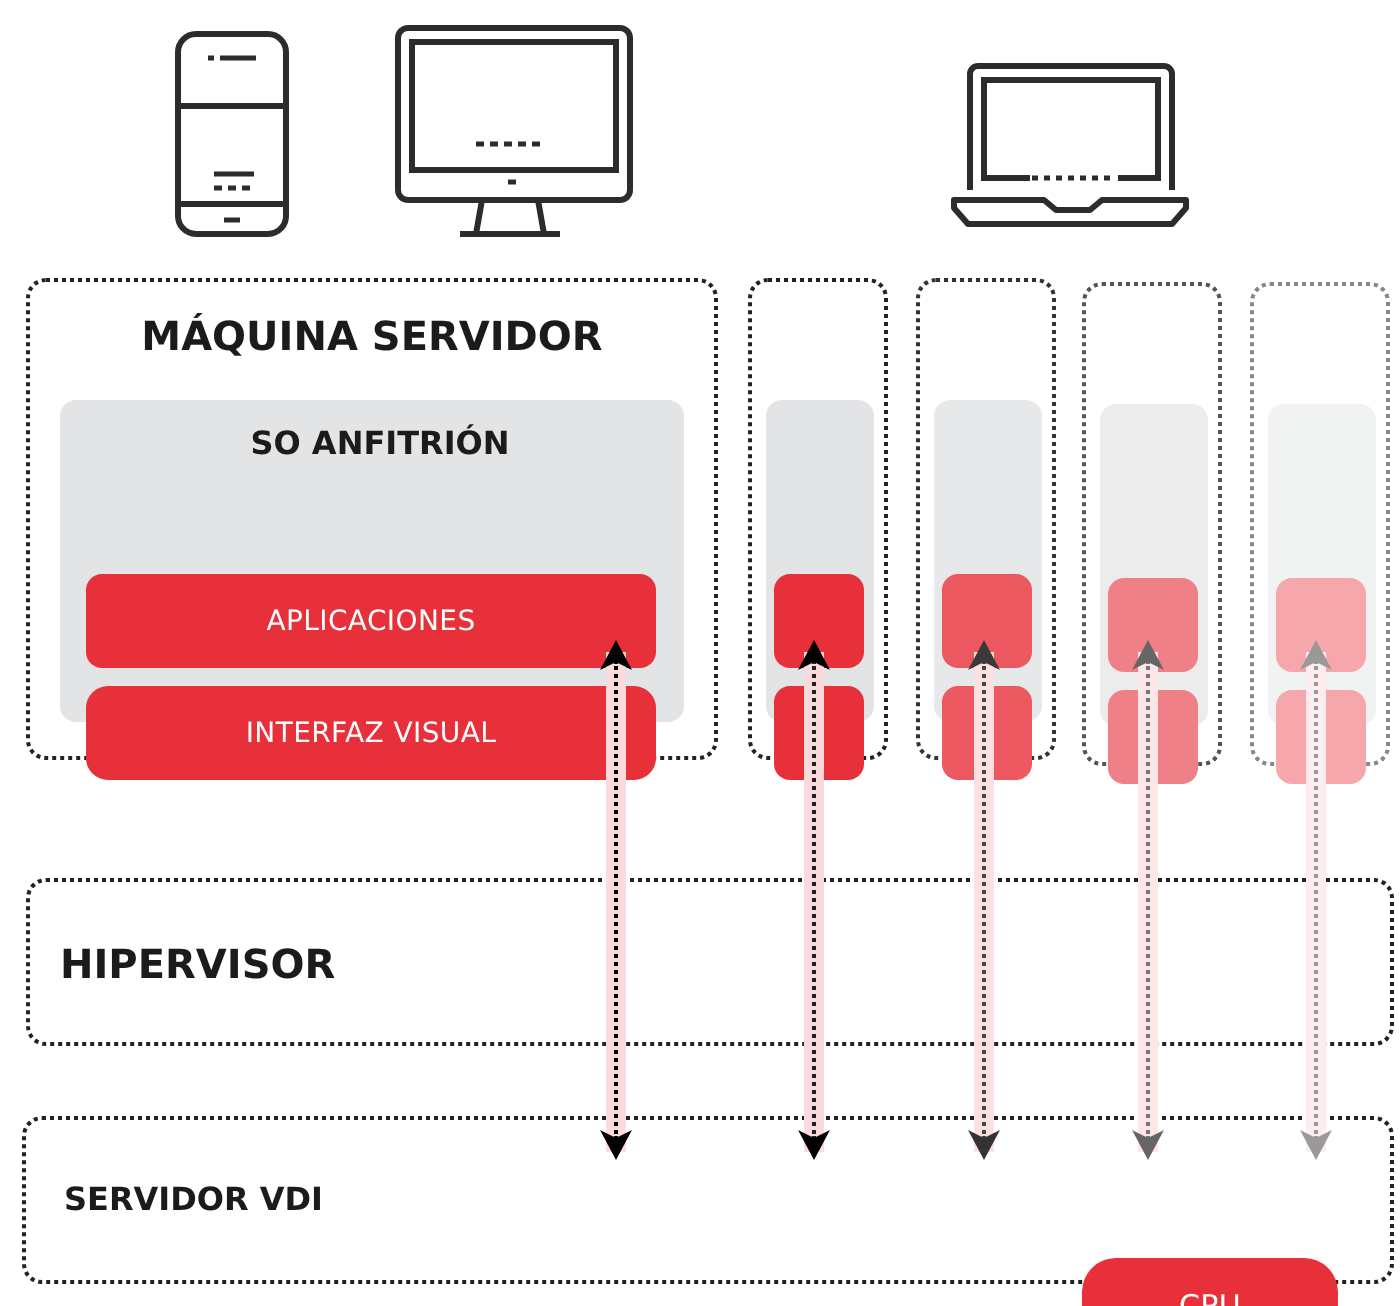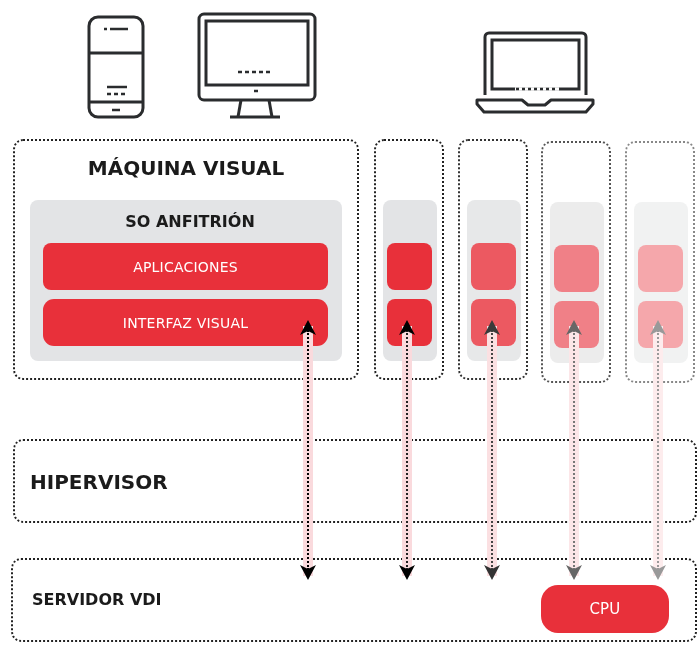--- a/index.html
+++ b/index.html
@@ -2,21 +2,21 @@
 <html><head>
 <meta charset="utf-8">
 <style>
   html, body { margin:0; padding:0; background:#ffffff; }
   body { width:700px; height:653px; position:relative; overflow:hidden;
          font-family:"DejaVu Sans", "Liberation Sans", sans-serif; }
   .abs { position:absolute; }
   .dotbox { position:absolute; box-sizing:border-box; border-radius:10px; border:2px dotted #222; }
   .gray { position:absolute; background:#e3e4e6; border-radius:8px; }
   .red { position:absolute; border-radius:8px; color:#fff; display:flex; align-items:center; justify-content:center;
-         font-size:14px; letter-spacing:0.2px; }
+         font-size:14px; letter-spacing:0.2px;margin-top:44px; }
   .title { position:absolute; color:#1b1b1b; font-weight:bold; }
   .beam { position:absolute; width:10px; }
   .vline { position:absolute; width:0; border-left:2px dotted #111; }
   svg { display:block; }
 </style>
 </head>
 <body>
 
 <div class="abs" style="left:87px;top:15px;width:58px;height:104px;">
   <svg width="58" height="104" viewBox="0 0 58 104">
@@ -47,21 +47,21 @@
   <svg width="120" height="84" viewBox="0 0 120 84">
     <path d="M10 64 V6 a4 4 0 0 1 4 -4 H107 a4 4 0 0 1 4 4 V64" fill="none" stroke="#2a2c2e" stroke-width="3"></path>
     <rect x="17" y="9" width="87" height="49" fill="none" stroke="#2a2c2e" stroke-width="3"></rect>
     <line x1="40" y1="58" x2="84" y2="58" stroke="#fff" stroke-width="3.5"></line>
     <line x1="41" y1="58" x2="83" y2="58" stroke="#2a2c2e" stroke-width="2.5" stroke-dasharray="3 3"></line>
     <path d="M2 69 H47 L53 74 H70 L76 69 H118 V73 L111 81 H9 L2 73 Z" fill="none" stroke="#2a2c2e" stroke-width="3" stroke-linejoin="round"></path>
   </svg>
 </div>
 
 <div class="dotbox" style="left:13px;top:139px;width:346px;height:241px;"></div>
-<div class="title" style="left:13px;top:156px;width:346px;text-align:center;font-size:20px;">MÁQUINA VISUAL</div>
+<div class="title" style="left:13px;top:156px;width:346px;text-align:center;font-size:20px;">MÁQUINA SERVIDOR</div>
 <div class="gray" style="left:30px;top:200px;width:312px;height:161px;"></div>
 <div class="title" style="left:30px;top:212px;width:320px;text-align:center;font-size:16px;">SO ANFITRIÓN</div>
 <div class="red" style="left:43px;top:243px;width:285px;height:47px;background:#e8303a;">APLICACIONES</div>
 <div class="red" style="left:43px;top:299px;width:285px;height:47px;background:#e8303a;border-radius:11px;">INTERFAZ VISUAL</div>
 
 <div class="dotbox" style="left:374px;top:139px;width:70px;height:241px;border-color:#222;"></div>
 <div class="gray" style="left:383px;top:200px;width:54px;height:161px;background:#e3e4e6;"></div>
 <div class="red" style="left:387px;top:243px;width:45px;height:47px;background:#e8303a;"></div>
 <div class="red" style="left:387px;top:299px;width:45px;height:47px;background:#e8303a;"></div>
 

